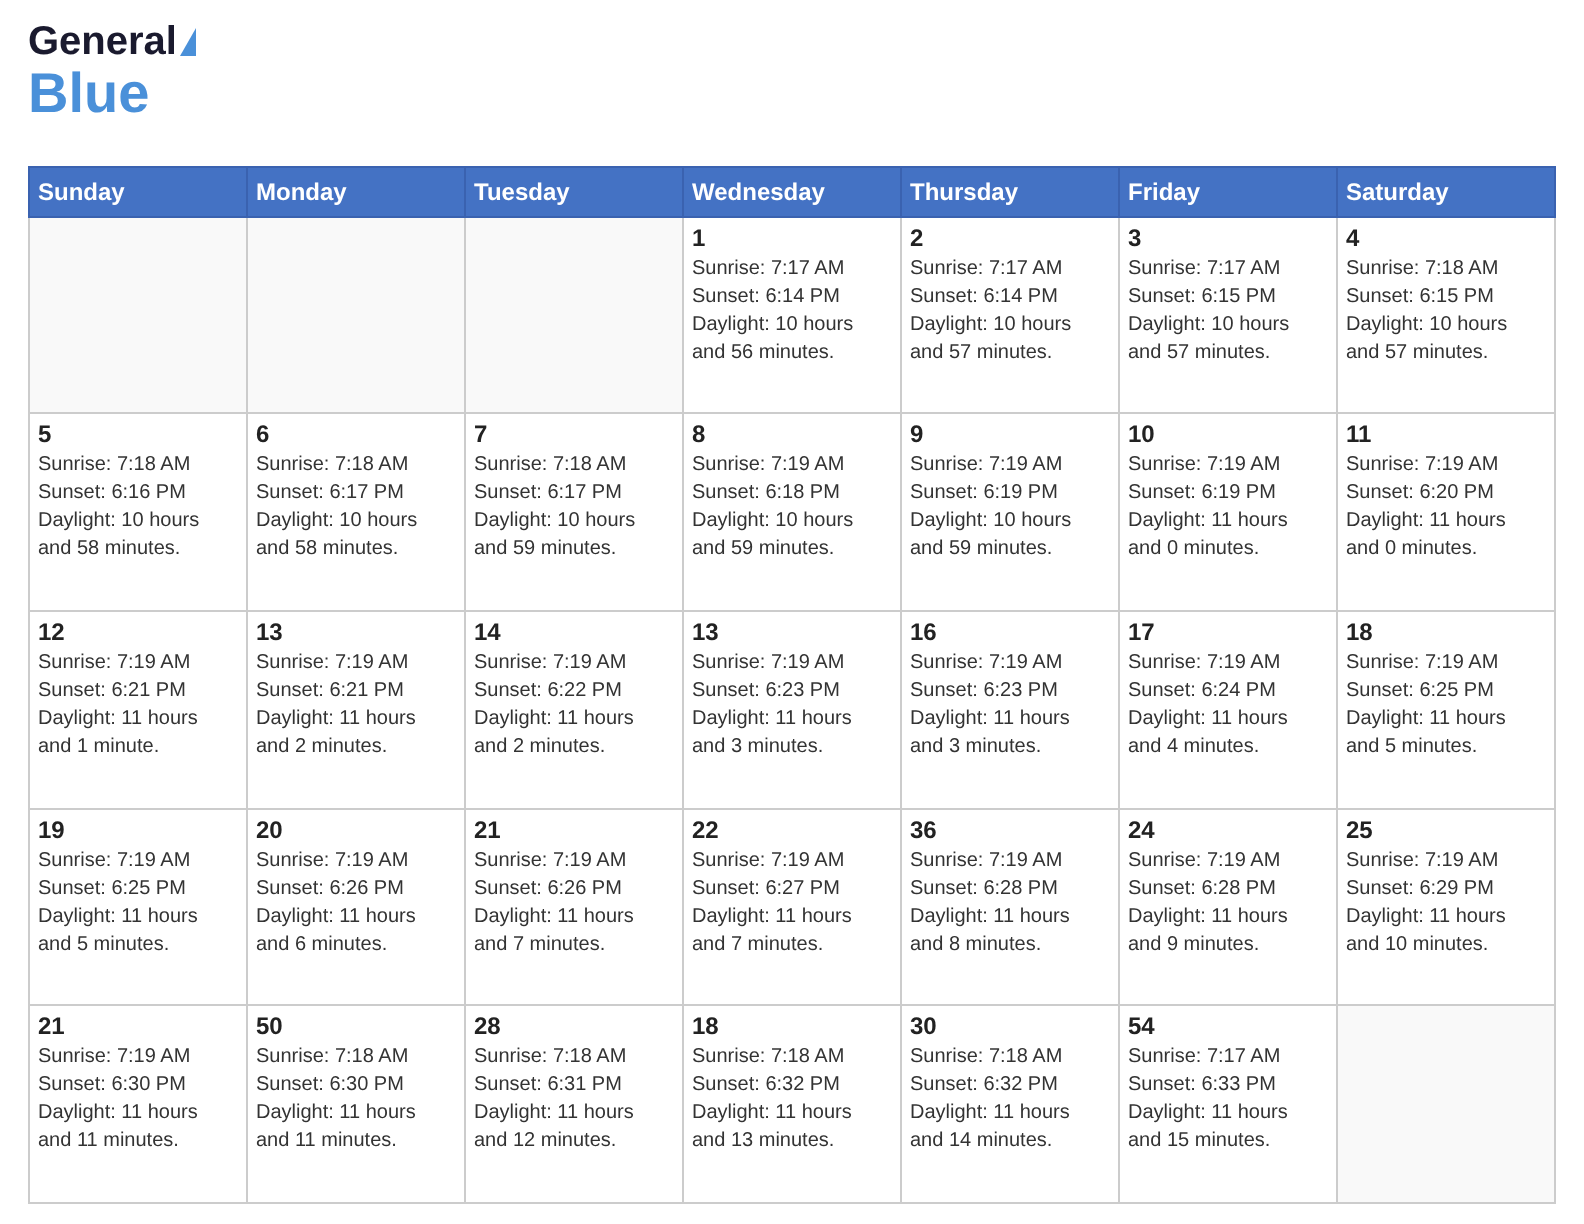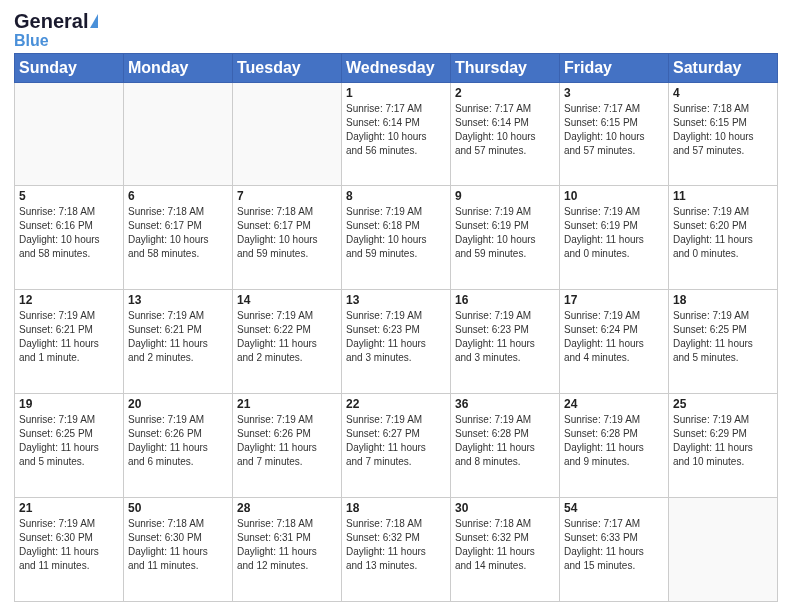--- a/index.html
+++ b/index.html
@@ -14,21 +14,21 @@
       width: 792px;
       height: 612px;
       padding: 10px 14px 10px 14px;
       display: flex;
       flex-direction: column;
     }
     .header {
       display: flex;
       justify-content: space-between;
       align-items: center;
-      margin-bottom: 3px;
+      margin-bottom: 20px;
     }
     .logo {
       display: flex;
       flex-direction: column;
       align-items: flex-start;
     }
     .logo-text {
       font-size: 20px;
       font-weight: bold;
       color: #1a1a2e;
@@ -67,21 +67,21 @@
     .calendar {
       flex: 1;
       border: 1px solid #ccc;
       border-collapse: collapse;
       width: 100%;
       table-layout: fixed;
     }
     .calendar th {
       background-color: #4472c4;
       color: #fff;
-      font-size: 16px;
+      font-size: 12px;
       font-weight: bold;
       padding: 5px 4px;
       text-align: left;
       border: 1px solid #3a62b0;
     }
     .calendar td {
       border: 1px solid #ccc;
       vertical-align: top;
       padding: 3px 4px;
       font-size: 10px;
@@ -110,21 +110,21 @@
 <div class="page">
   <div class="header">
     <div class="logo">
       <div class="logo-row">
         <span class="logo-text">
           <span style="color:#1a1a2e;">General</span>
         </span>
         <span class="logo-triangle"></span>
       </div>
       <div class="logo-row">
-        <span class="logo-text" style="color:#4a90d9; font-size:16px;">Blue</span>
+        <span class="logo-text" style="color:#4a90d9; font-size:28px;">Blue</span>
       </div>
     </div>
     <div class="title-area">
       <div class="month-title"></div>
       <div class="location"></div>
     </div>
   </div>
 
   <table class="calendar">
     <thead>

